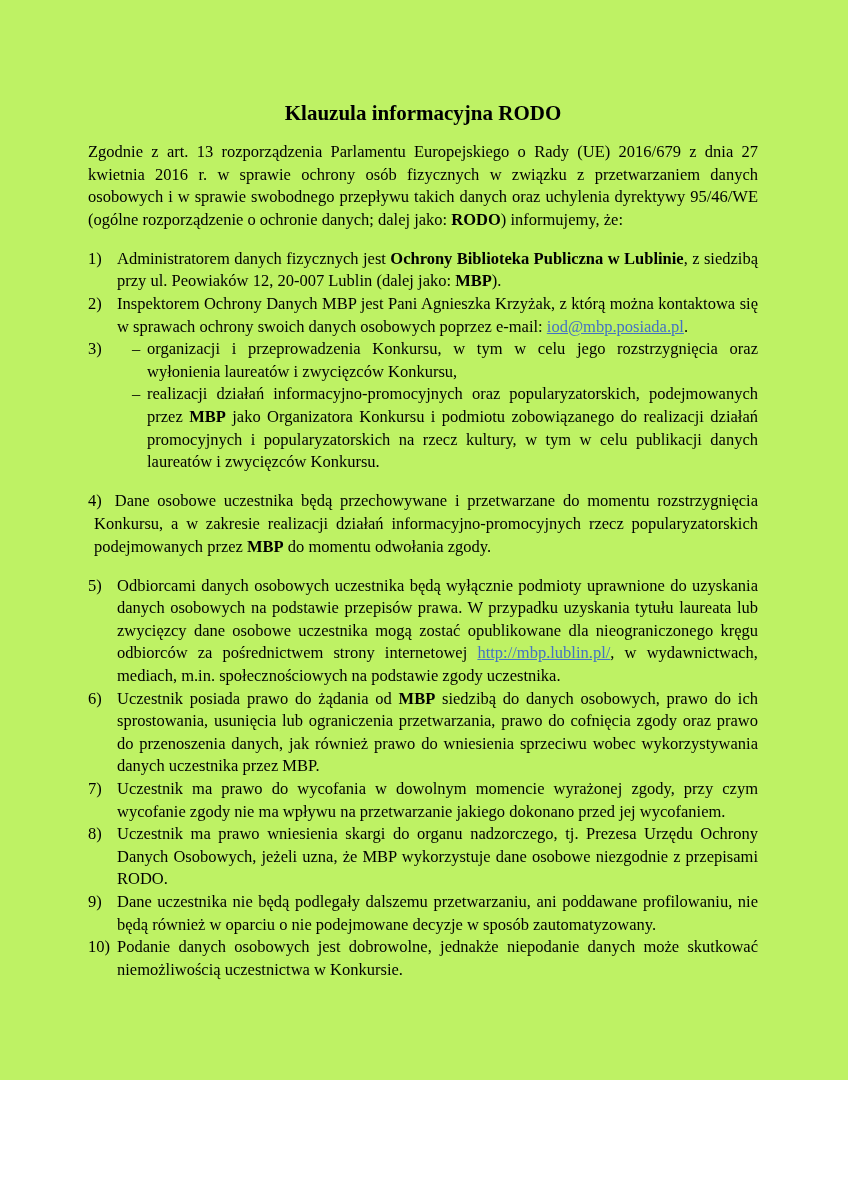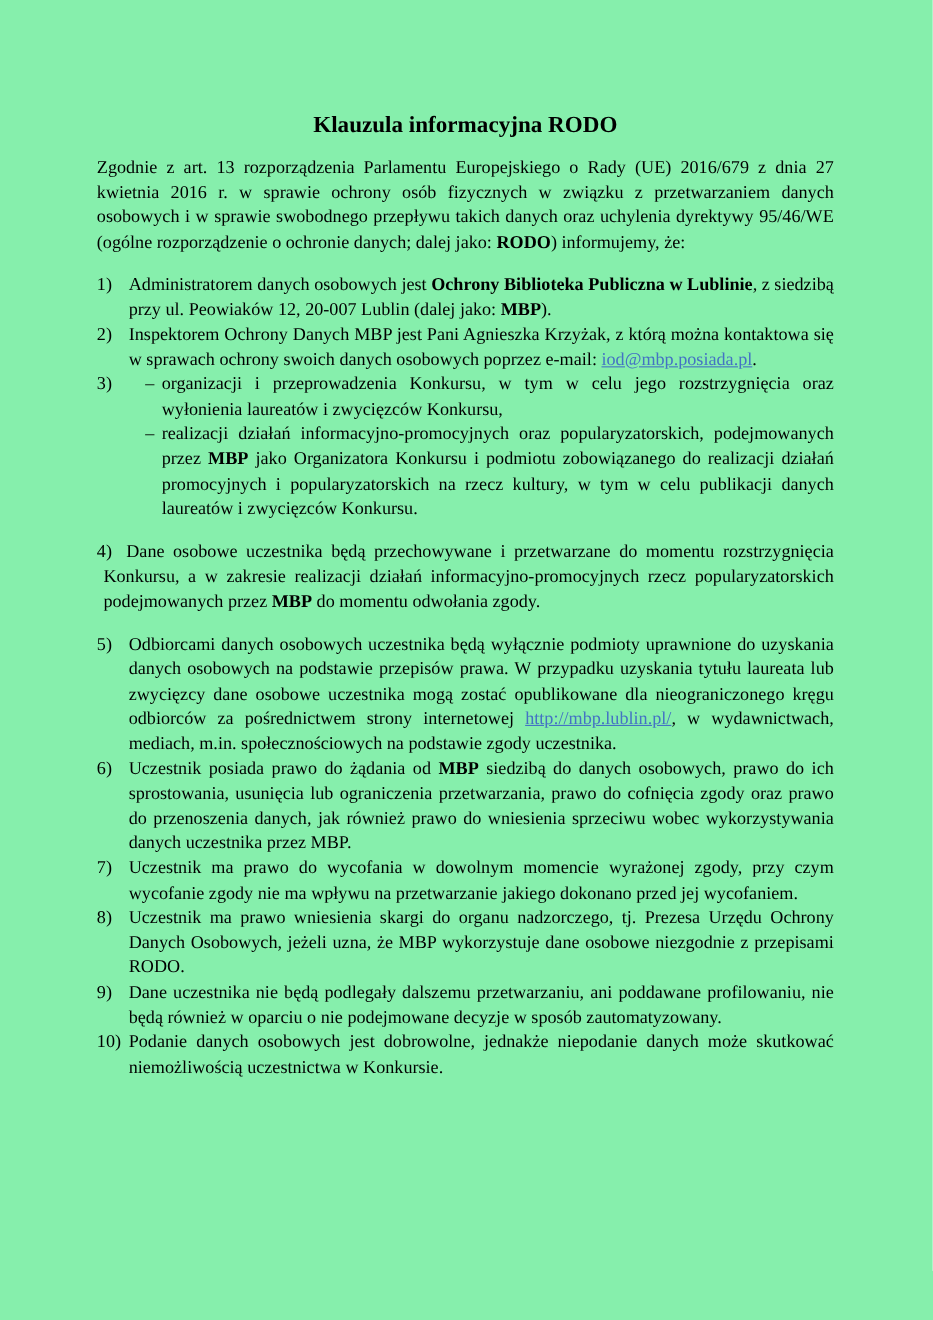--- a/index.html
+++ b/index.html
@@ -3,22 +3,22 @@
 <meta charset="utf-8">
 <style>
   html, body {
     margin: 0;
     padding: 0;
     background: #ffffff;
   }
   .page {
     position: relative;
     width: 848px;
-    height: 1200px;
-    background: #86efac;
+    height: 1080px;
+    background: #bef264;
     color: #000000;
     font-family: "Liberation Serif", serif;
     overflow: hidden;
   }
   .content {
     position: absolute;
     left: 88px;
     top: 0;
     width: 670px;
   }
@@ -86,21 +86,21 @@
   <div class="content bodytext">
 
     <h1 class="doc-title">Klauzula informacyjna RODO</h1>
 
     <p class="intro"><span>Zgodnie z art. 13 rozporządzenia Parlamentu Europejskiego o Rady (UE)  2016/679 z dnia 27 kwietnia 2016 r. w sprawie ochrony osób fizycznych w związku z przetwarzaniem danych osobowych i w sprawie swobodnego przepływu takich danych oraz uchylenia dyrektywy 95/46/WE  (ogólne rozporządzenie o ochronie danych; dalej jako: </span><strong>RODO</strong><span>) informujemy, że:</span></p>
 
     <div class="list">
 
       <div class="item">
         <span class="num">1)</span>
-        <div class="ibody"><span>Administratorem danych osobowych jest </span><strong>Ochrony Biblioteka Publiczna w Lublinie</strong><span>, z siedzibą przy ul. Peowiaków 12, 20-007 Lublin (dalej jako: </span><strong>MBP</strong><span>).</span></div>
+        <div class="ibody"><span>Administratorem danych fizycznych jest </span><strong>Ochrony Biblioteka Publiczna w Lublinie</strong><span>, z siedzibą przy ul. Peowiaków 12, 20-007 Lublin (dalej jako: </span><strong>MBP</strong><span>).</span></div>
       </div>
 
       <div class="item">
         <span class="num">2)</span>
         <div class="ibody"><span>Inspektorem Ochrony Danych MBP jest Pani Agnieszka Krzyżak, z którą można kontaktowa się w sprawach ochrony swoich danych osobowych poprzez e-mail: </span><a class="doclink">iod@mbp.posiada.pl</a><span>.</span></div>
       </div>
 
       <div class="item">
         <span class="num">3)</span>
         <div class="ibody">

